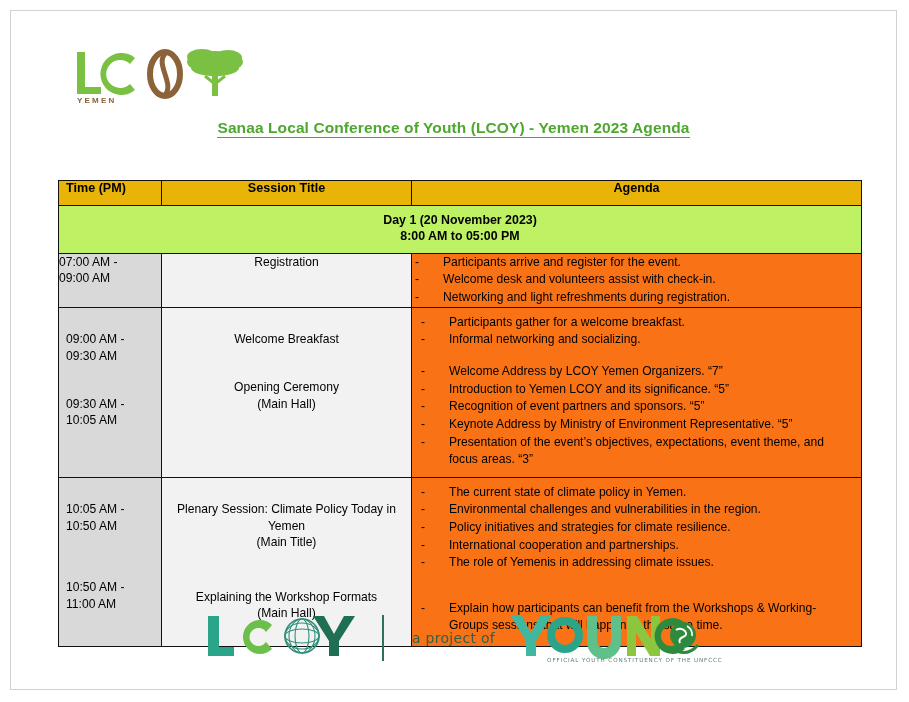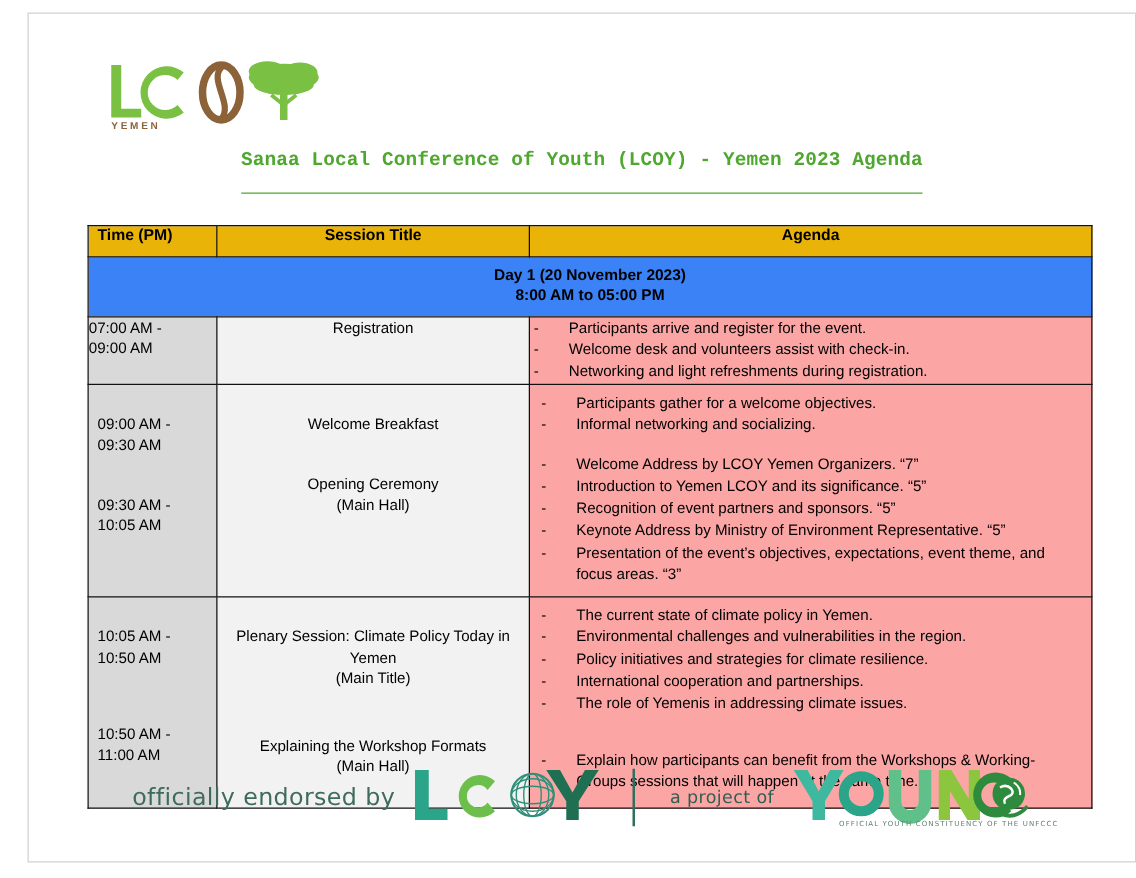--- a/index.html
+++ b/index.html
@@ -11,21 +11,21 @@
   body {
     width: 909px;
     height: 702px;
     font-family: "Liberation Sans", sans-serif;
     color: #000000;
     overflow: hidden;
     position: relative;
   }
   .page {
     position: absolute;
-    left: 22px;
+    left: 10px;
     top: 10px;
     width: 887px;
     height: 680px;
     border: 1px solid #d2d2d2;
     background: #ffffff;
     box-sizing: border-box;
   }
 
   
   .header {
@@ -47,22 +47,21 @@
     right: 0;
     top: 108px;
     text-align: center;
     font-size: 15.5px;
     font-weight: 600;
     color: #4ea72e;
     letter-spacing: 0.1px;
   }
   .doc-title span {
     border-bottom: 1.5px solid #4ea72e;
-    padding-bottom: 17px;
-    font-family: Liberation Mono, monospace;
+    padding-bottom: 1px;
   }
 
   
   .agenda-wrap {
     position: absolute;
     left: 47px;
     top: 169px;
     width: 803px;
   }
   table.agenda {
@@ -85,21 +84,21 @@
     text-align: center;
     font-weight: bold;
     font-size: 12.6px;
     height: 24px;
     vertical-align: middle;
     padding: 2px 4px;
   }
   thead th.time-h { text-align: left; padding-left: 7px; }
 
   tr.day-banner td {
-    background: #3b82f6;
+    background: #bef264;
     text-align: center;
     font-weight: bold;
     font-size: 12.4px;
     padding: 6px 4px 8px 4px;
     line-height: 1.32;
     color: #000000;
   }
 
   td.time-cell {
     background: #d9d9d9;
@@ -110,21 +109,21 @@
   }
   td.title-cell {
     background: #f2f2f2;
     text-align: center;
     font-size: 12.1px;
     line-height: 1.36;
     padding: 7px 10px 8px 10px;
     white-space: pre-line;
   }
   td.agenda-cell {
-    background: #fca5a5;
+    background: #f97316;
     padding: 6px 8px 8px 6px;
   }
 
   
   td.stack { padding: 0; }
   td.stack .blk {
     padding: 7px 4px 8px 7px;
   }
   td.title-cell.stack .blk { padding: 7px 10px 8px 10px; }
   td.agenda-cell.stack .blk { padding: 6px 8px 8px 6px; }
@@ -269,21 +268,21 @@
 10:05 AM</div>
           </td>
           <td class="title-cell stack">
             <div class="blk">Welcome Breakfast</div>
             <div class="blk">Opening Ceremony
 (Main Hall)</div>
           </td>
           <td class="agenda-cell stack">
             <div class="blk">
               <ul class="bullets">
-                  <li>Participants gather for a welcome objectives.</li>
+                  <li>Participants gather for a welcome breakfast.</li>
                   <li>Informal networking and socializing.</li>
                 </ul>
             </div>
             <div class="blk">
               <ul class="bullets">
                   <li>Welcome Address by LCOY Yemen Organizers. “7”</li>
                   <li>Introduction to Yemen LCOY and its significance. “5”</li>
                   <li>Recognition of event partners and sponsors. “5”</li>
                   <li>Keynote Address by Ministry of Environment Representative. “5”</li>
                   <li>Presentation of the event’s objectives, expectations, event theme, and focus areas. “3”</li>
@@ -322,21 +321,20 @@
             </div>
           </td>
         </tr>
 
       </tbody>
     </table>
   </div>
 
   <div class="footer">
 
-    <div class="endorse-text">officially endorsed by</div>
 
     <div>
       <svg class="lcoy-foot" width="152" height="52" viewBox="0 0 152 52" xmlns="http://www.w3.org/2000/svg">
 
         <path d="M2 4 L2 44 L28 44 L28 35 L13 35 L13 4 Z" fill="#2aa58a"></path>
 
         <path d="M66 13 A17 17 0 1 0 66 37 L60 30 A9 9 0 1 1 60 20 Z" fill="#6cbf4a"></path>
 
         <g transform="translate(96,24)">
           <circle r="17" fill="none" stroke="#2f8f78" stroke-width="1.6"></circle>

